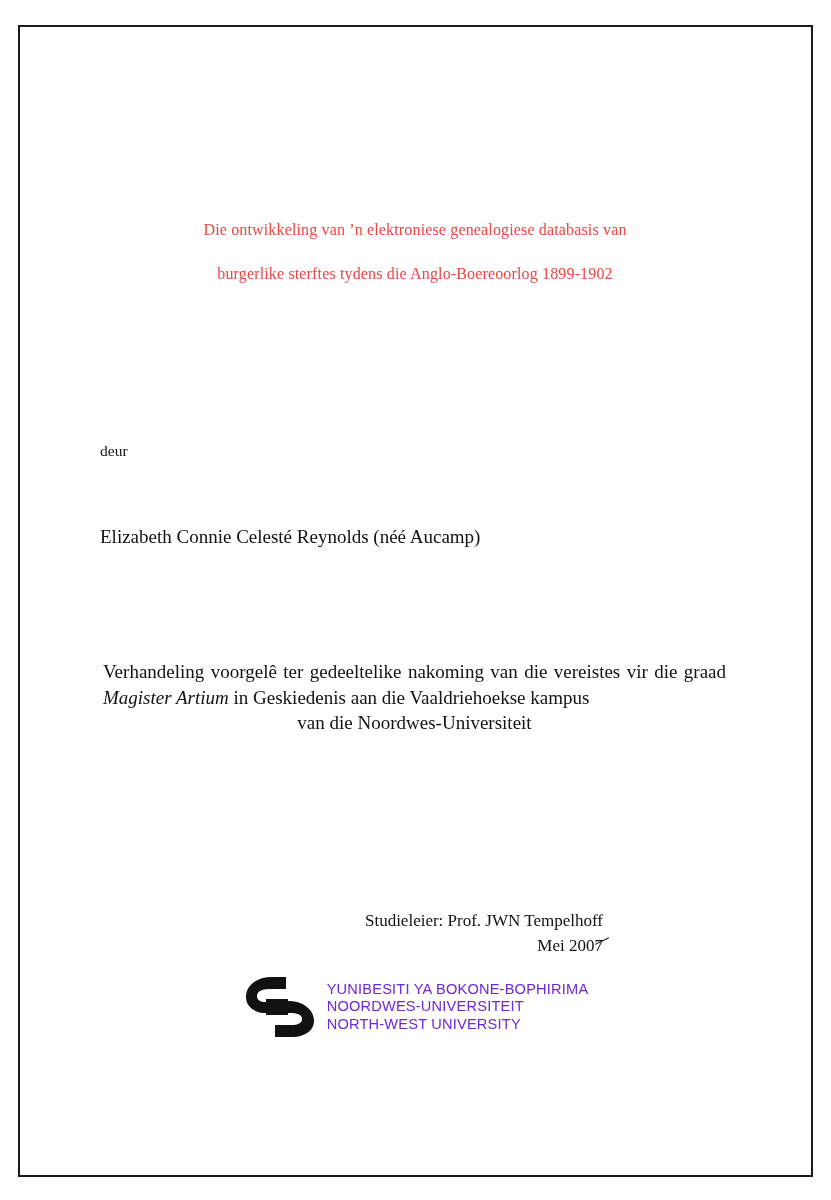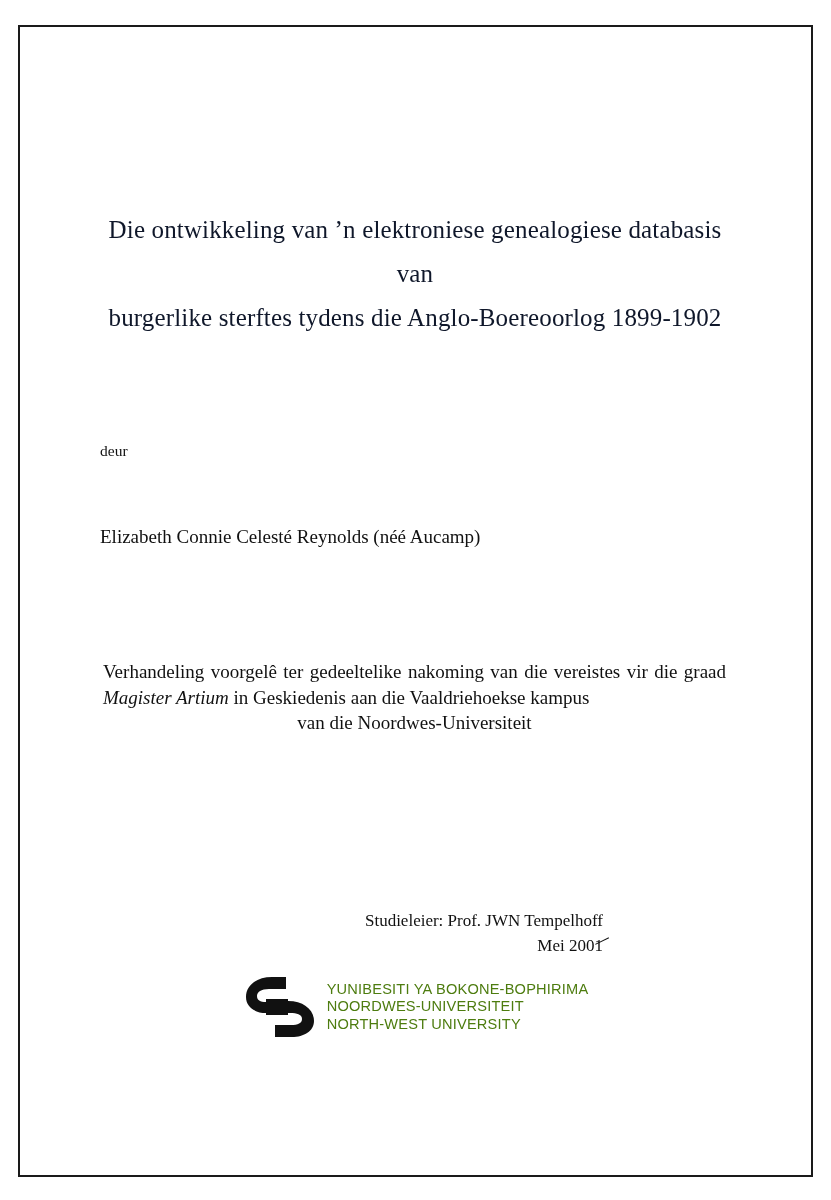--- a/index.html
+++ b/index.html
@@ -38,24 +38,24 @@
   }
 
   .title-block {
     position: absolute;
     top: 183px;
     left: 0;
     width: 630px;
     text-align: center;
   }
   .title-line {
-    font-size: 25px;
+    font-size: 16px;
     line-height: 44px;
     letter-spacing: 0.15px;
-    color: #0f172a;
+    color: #ef4444;
   }
 
   .byline-label {
     position: absolute;
     top: 417px;
     left: 0;
     width: 630px;
     text-align: left;
     font-size: 15.5px;
   }
@@ -121,21 +121,21 @@
     width: 76px;
     height: 68px;
     margin-right: 9px;
     flex: none;
   }
   .logo-text {
     font-family: "Liberation Sans", sans-serif;
     font-size: 14.6px;
     line-height: 17.6px;
     letter-spacing: 0.2px;
-    color: #4d7c0f;
+    color: #6d28d9;
     font-weight: 400;
   }
 </style>
 </head>
 <body>
 
 <div class="page">
 
   <div class="page-border"></div>
 
@@ -151,21 +151,21 @@
     <div class="author">Elizabeth Connie Celesté Reynolds (néé Aucamp)</div>
 
     <div class="statement">
       <span>Verhandeling voorgelê ter gedeeltelike nakoming van die vereistes vir die graad </span><em>Magister Artium</em><span> in Geskiedenis aan die Vaaldriehoekse kampus</span>
       <div class="last-line">van die Noordwes-Universiteit</div>
     </div>
 
     <div class="supervisor">
       <div>Studieleier: Prof. JWN Tempelhoff</div>
       <div class="date-line">
-        <span>Mei 2001</span>
+        <span>Mei 2007</span>
         <span class="date-strike"></span>
       </div>
     </div>
 
     <div class="logo-wrap">
       <svg class="logo-mark" viewBox="0 0 76 68">
         <path d="M30 4 C14 4 4 13 4 24 C4 34 13 40 24 40 L24 29 C18 29 15 27 15 23 C15 19 19 16 27 16 L44 16 L44 4 Z" fill="#111"></path>
         <path d="M46 28 C62 28 72 37 72 48 C72 58 62 64 50 64 L33 64 L33 52 L49 52 C56 52 60 50 60 46 C60 42 56 40 48 40 L33 40 L33 28 Z" fill="#111"></path>
         <rect x="24" y="26" width="22" height="16" fill="#111"></rect>
       </svg>

